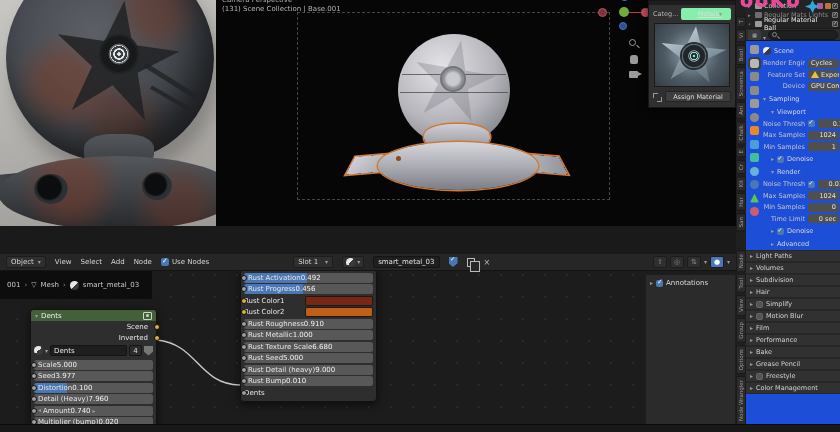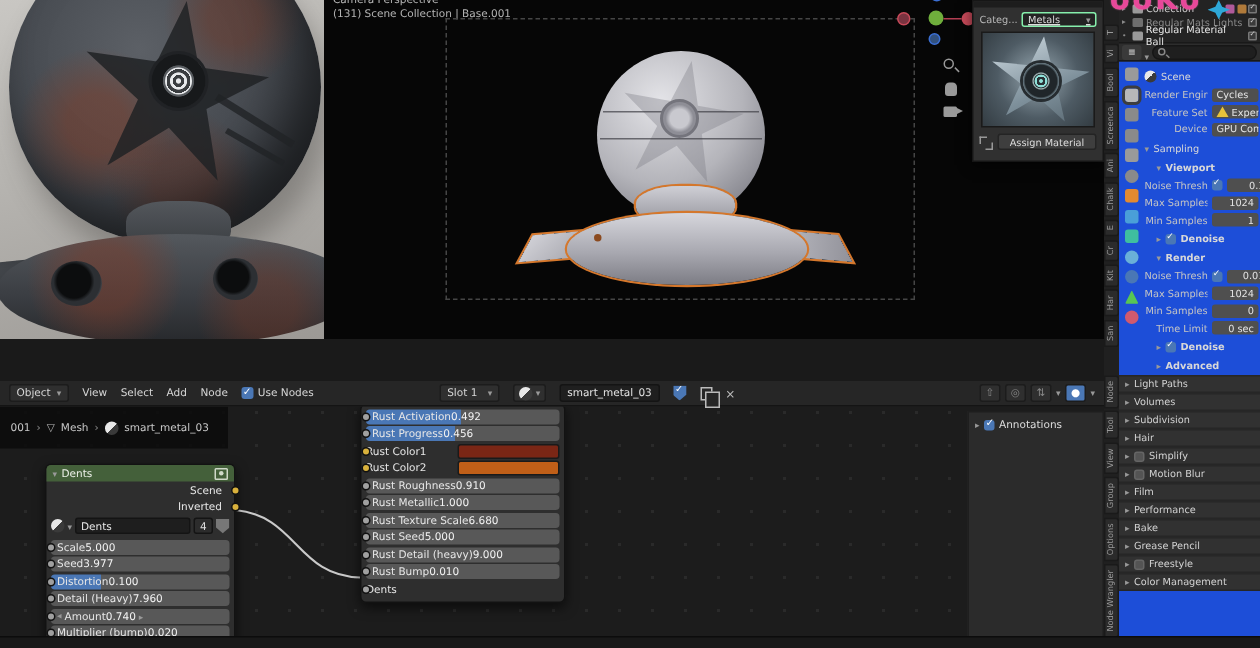--- a/index.html
+++ b/index.html
@@ -66,22 +66,22 @@
   .vp-tool { position:absolute; left:412px; width:13px; height:13px; color:#9a9a9a; }
   .mag-circle { position:absolute; left:1px; top:1px; width:7px; height:7px; border:1.5px solid #9a9a9a; border-radius:50%; }
   .mag-handle { position:absolute; left:8px; top:8px; width:4px; height:0; border-top:1.5px solid #9a9a9a; transform:rotate(45deg); }
   .hand-shape { position:absolute; left:2px; top:2px; width:8px; height:9px; background:#9a9a9a; border-radius:3px 3px 2px 2px; }
   .cam-shape { position:absolute; left:1px; top:3px; width:9px; height:7px; background:#9a9a9a; border-radius:1px; }
   .cam-shape::after { content:""; position:absolute; left:9px; top:1px; border-left:4px solid #9a9a9a; border-top:2.5px solid transparent; border-bottom:2.5px solid transparent; }
   
   .asset { position:absolute; left:432px; top:0; width:88px; height:108px; background:#303030; border:1px solid #161616; box-shadow:0 2px 8px rgba(0,0,0,.6); }
   .as-titlebar { height:4px; background:#1d1d1d; }
   .as-row { display:flex; align-items:center; gap:3px; padding:3px 4px 2px 4px; font-size:6.5px; color:#b8b8b8; }
-  .as-select { flex:1; height:10px; background:#232323; border:1px solid #86efac; border-radius:2px;
-    display:flex; align-items:center; justify-content:space-between; padding:0 3px; color:#ddd;text-decoration:underline; }
+  .as-select { flex:1; height:10px; background:#232323; border:6px solid #86efac; border-radius:2px;
+    display:flex; align-items:center; justify-content:flex-end; padding:0 3px; color:#ddd;text-decoration:underline; }
   .as-preview { margin:1px 5px; height:64px; border:1px solid #1a1a1a; position:relative; overflow:hidden;
     background:radial-gradient(circle at 50% 48%, #7e8d96 0 20%, #4e5b64 55%, #333c42 100%); }
   .as-star { position:absolute; left:4px; top:2px; width:68px; height:58px;
     clip-path:polygon(50% 0%,61% 35%,98% 35%,68% 57%,79% 95%,50% 70%,21% 95%,32% 57%,2% 35%,39% 35%);
     background:linear-gradient(150deg,#d7e2e8,#7e909b 60%,#55646d); transform:rotate(6deg); }
   .as-knob { position:absolute; left:27px; top:20px; width:24px; height:24px; border-radius:50%;
     background:radial-gradient(circle,#bcd4d4 0 30%, #20262a 36% 62%, #5a6a72 68%); box-shadow:0 0 0 2px #262c30; }
   .as-knob::after { content:""; position:absolute; left:7px; top:7px; width:10px; height:10px; border-radius:50%;
     background:repeating-radial-gradient(circle, #8fe0d8 0 1px, #2a3236 1.5px 3px); }
   .as-actions { display:flex; align-items:flex-end; gap:3px; padding:3px 4px; }
@@ -182,21 +182,21 @@
   .props { position:relative; padding:2px 1px 0 17px; font-size:6.5px; color:#c4c4c4; }
   .tabcol { position:absolute; left:1px; top:4px; width:15px; display:flex; flex-direction:column; align-items:center; gap:4.5px; }
   .ptab { width:9px; height:9px; border-radius:2px; background:#8f8f8f; }
   .ptab.sel { outline:2px solid #3d3d3d; background:#a8a8a8; }
   .prow { display:flex; align-items:center; height:9px; margin:2.5px 0; gap:3px; }
   .plabel { width:42px; text-align:right; flex:0 0 auto; white-space:nowrap; overflow:hidden; }
   .pvalue { flex:1; height:9px; background:#4f4f4f; border-radius:2px; color:#e4e4e4;
     display:flex; align-items:center; padding:0 3px; white-space:nowrap; overflow:hidden; min-width:28px; }
   .pvalue.num { justify-content:flex-end; }
   .phead { display:flex; align-items:center; gap:3px; height:10px; margin:3px 0 1px 0; color:#d8d8d8; }
-  .phead.indent { padding-left:8px;font-weight:bold; }
+  .phead.indent { padding-left:8px; }
   .warn-tri { width:0; height:0; border-left:4px solid transparent; border-right:4px solid transparent; border-bottom:7px solid #e8c33a; position:relative; flex:0 0 auto; }
   .section { display:flex; align-items:center; gap:3px; height:12px; background:#313131;
     border-top:1px solid #272727; border-bottom:1px solid #262626; margin:0 -1px 0 -17px; padding-left:4px; color:#d2d2d2; }
   .section .chk.off { width:7px; height:7px; }
   .pcb { width:7px; height:7px; border-radius:2px; background:#4a77b5; position:relative; flex:0 0 auto; }
   .pcb::after { content:"✓"; position:absolute; left:0.5px; top:-2px; font-size:6px; color:#fff; }
   
   .statusbar { position:absolute; left:0; top:424px; width:840px; height:8px; background:#191919; border-top:1px solid #0c0c0c; }
   
   .watermark { position:absolute; left:740px; top:-11px; z-index:40; font-size:19px; font-weight:bold;

